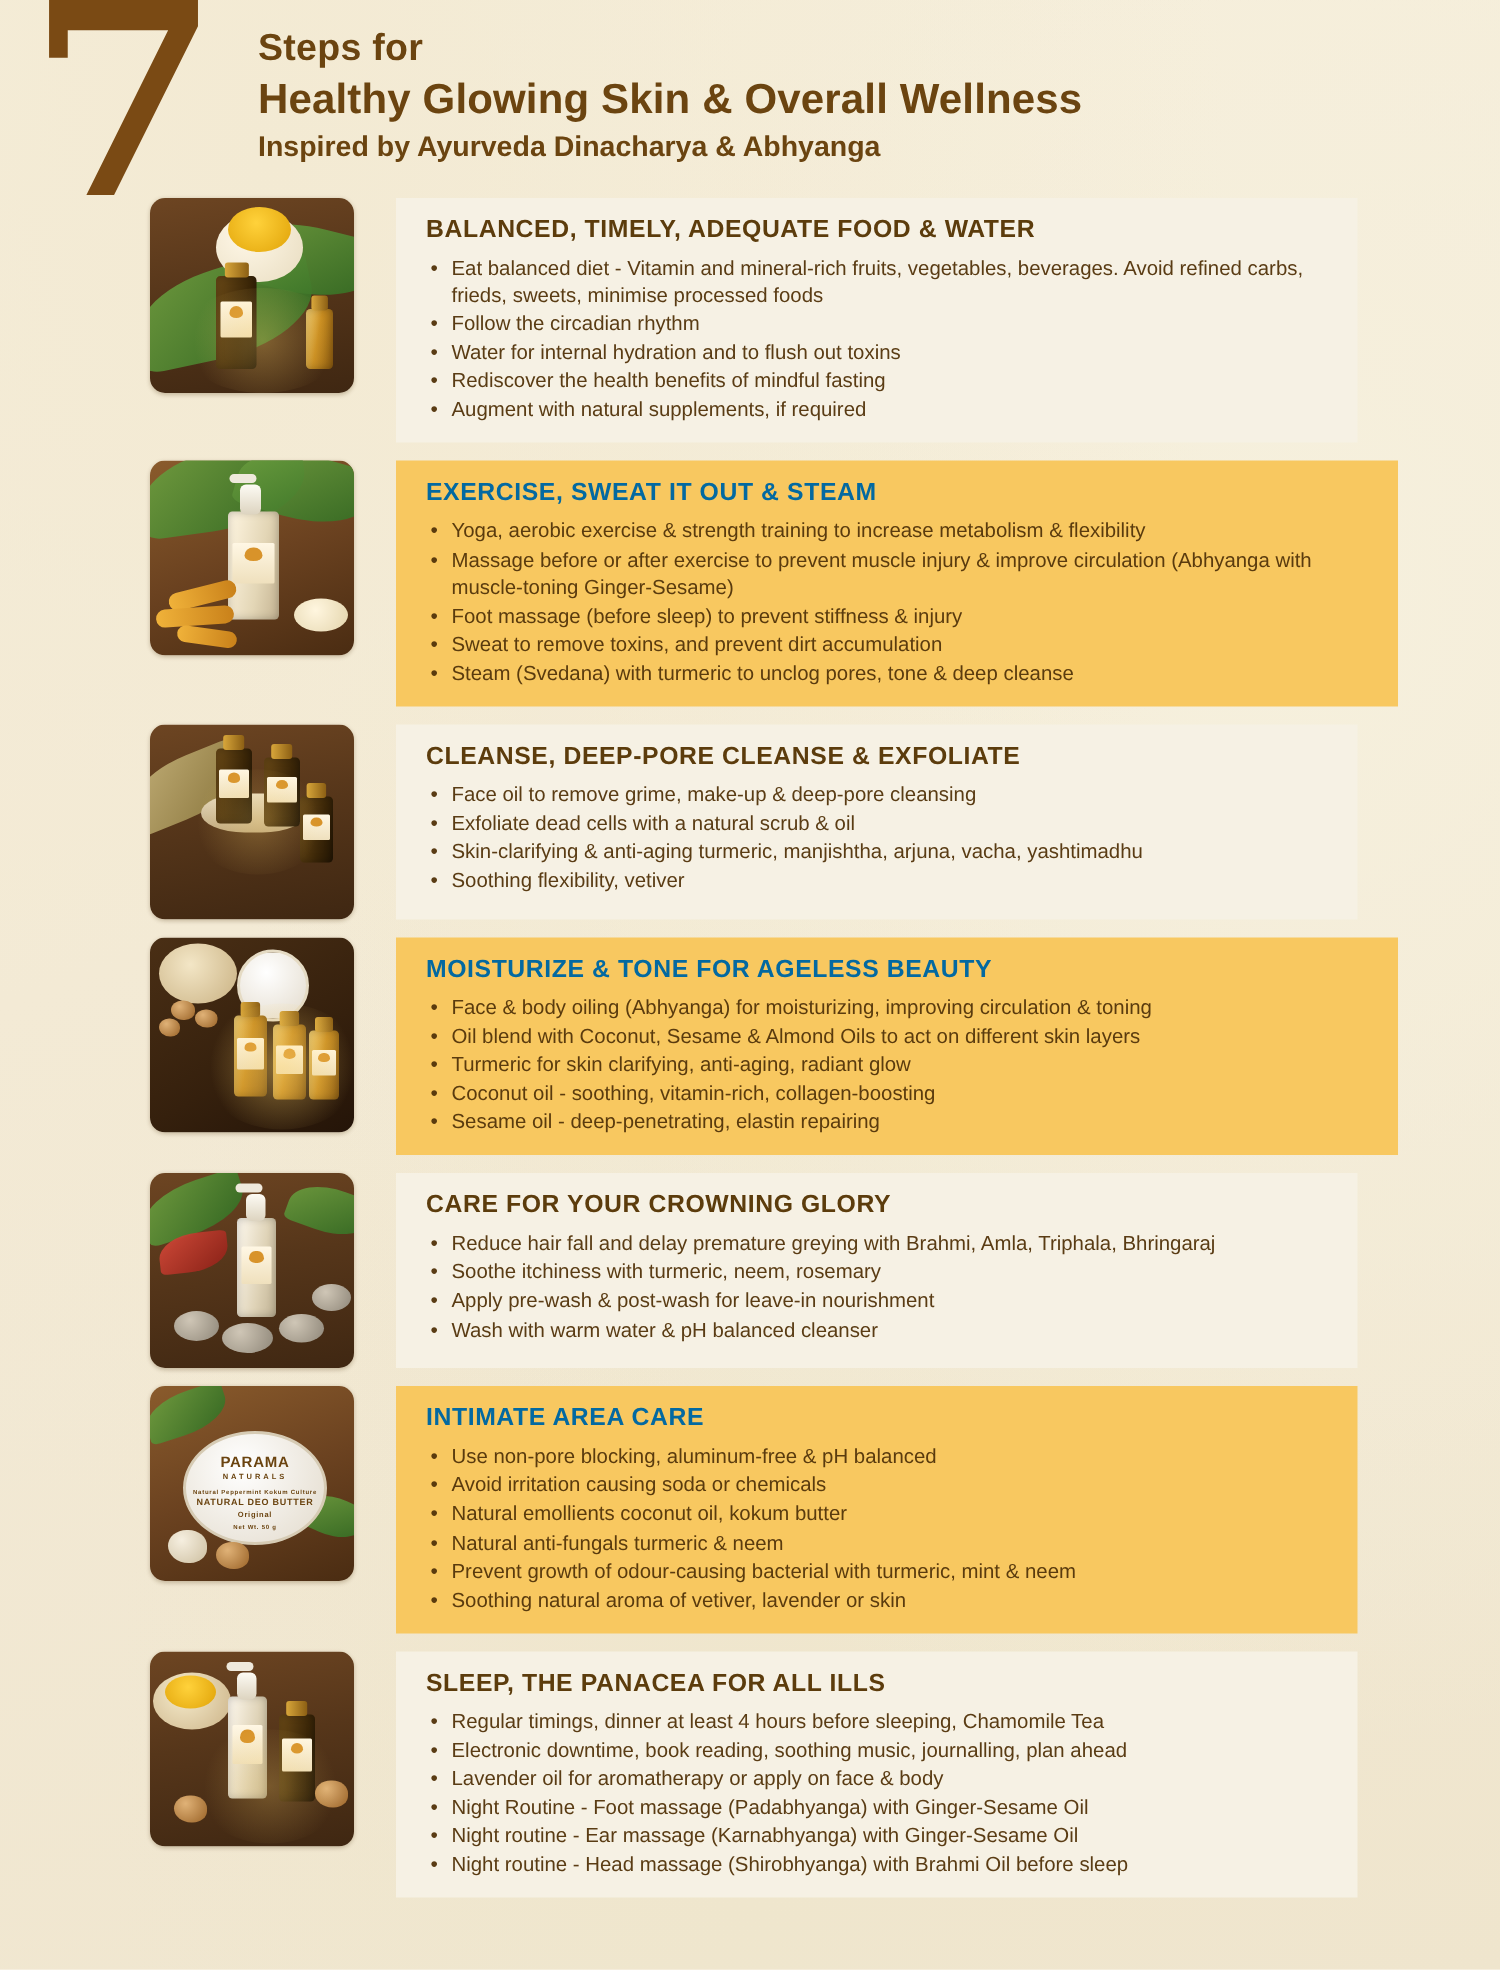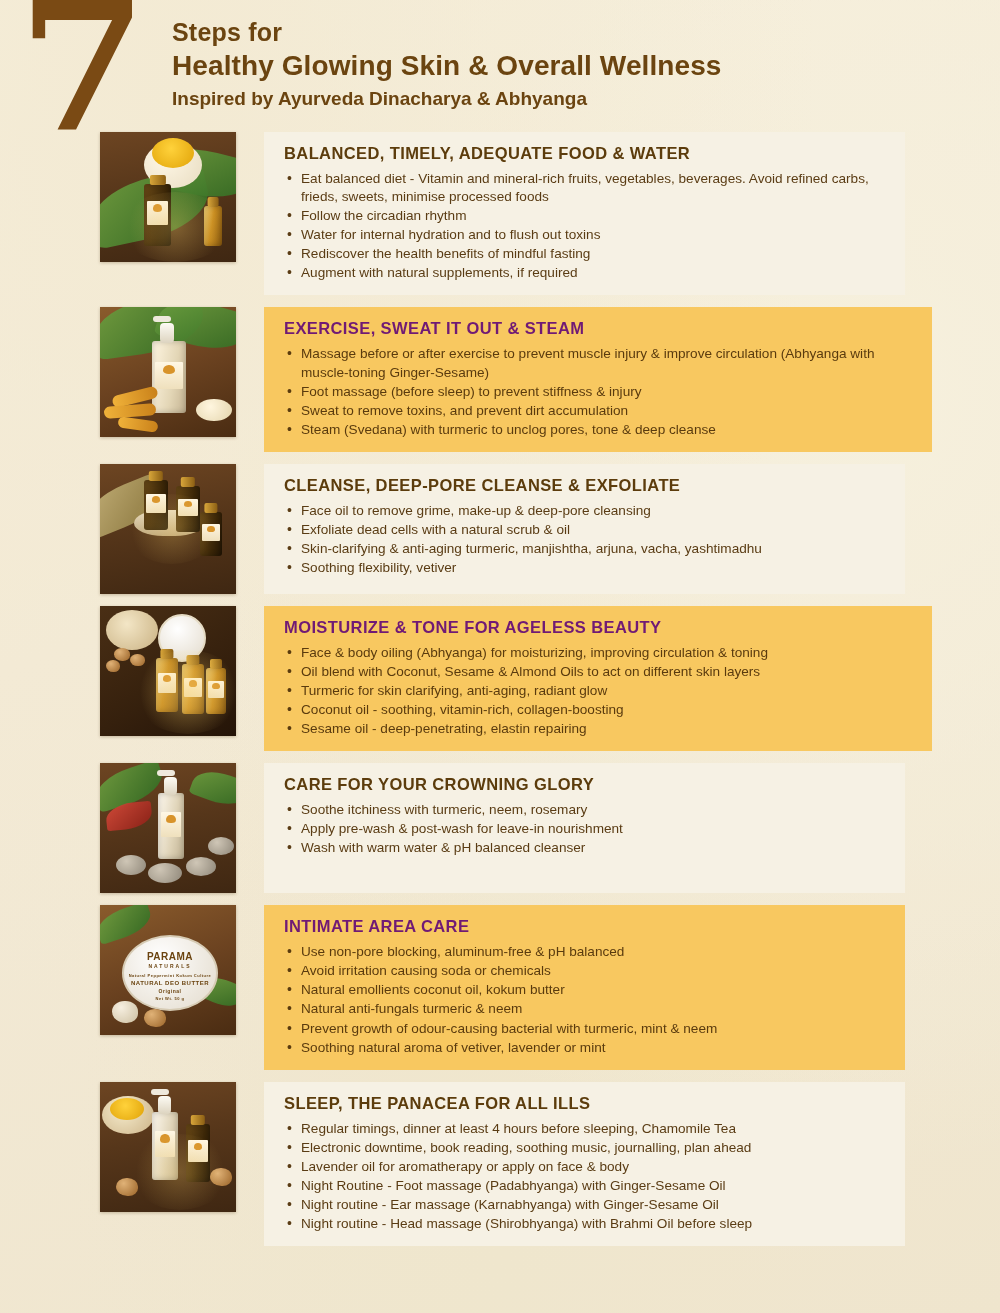--- a/index.html
+++ b/index.html
@@ -79,42 +79,42 @@
   .step {
     display: flex;
     align-items: stretch;
     margin-bottom: 12px;
     padding-left: 100px;
   }
   .thumb {
     width: 136px;
     min-width: 136px;
     height: 130px;
-    border-radius: 0;
+    border-radius: 10px;
     position: relative;
     overflow: hidden;
     box-shadow: 0 1px 3px rgba(80,50,10,.28);
   }
   .panel {
     flex: 1;
     margin-left: 28px;
     padding: 12px 18px 12px 20px;
     min-height: 130px;
     box-sizing: border-box;
   }
   .panel.light { background: #f6f1e4; }
   .panel.gold  { background: #f8c860; }
   .panel-title {
     font-size: 16.5px;
     font-weight: bold;
     color: #5c3c0c;
     letter-spacing: .4px;
     margin-bottom: 7px;
   }
-  .panel.gold .panel-title { color: #701a75; }
+  .panel.gold .panel-title { color: #0369a1; }
   ul.bullets {
     margin: 0;
     padding: 0;
     list-style: none;
   }
   ul.bullets li {
     font-size: 13.6px;
     line-height: 1.33;
     color: #5a3c14;
     padding-left: 17px;
@@ -307,20 +307,21 @@
             <span class="nozzle"></span>
           </div>
         <div class="turmeric-stick" style="left:12px;top:84px;width:46px;height:12px;transform:rotate(-14deg);"></div>
         <div class="turmeric-stick" style="left:4px;top:98px;width:52px;height:12px;transform:rotate(-4deg);"></div>
         <div class="turmeric-stick" style="left:18px;top:112px;width:40px;height:11px;transform:rotate(8deg);"></div>
         <div class="powder" style="left:96px;top:92px;width:36px;height:22px;background:radial-gradient(circle at 40% 35%,#fff6df,#e3d4ab);"></div>
       </div>
       <div class="panel gold w-930">
         <div class="panel-title">EXERCISE, SWEAT IT OUT &amp; STEAM</div>
         <ul class="bullets">
+          <li>Yoga, aerobic exercise &amp; strength training to increase metabolism &amp; flexibility</li>
           <li>Massage before or after exercise to prevent muscle injury &amp; improve circulation (Abhyanga with muscle-toning Ginger-Sesame)</li>
           <li>Foot massage (before sleep) to prevent stiffness &amp; injury</li>
           <li>Sweat to remove toxins, and prevent dirt accumulation</li>
           <li>Steam (Svedana) with turmeric to unclog pores, tone &amp; deep cleanse</li>
         </ul>
       </div>
     </div>
 
     <div class="step">
       <div class="thumb">
@@ -399,20 +400,21 @@
             <span class="nozzle"></span>
           </div>
         <div class="stone" style="left:16px;top:92px;width:30px;height:20px;"></div>
         <div class="stone" style="left:48px;top:100px;width:34px;height:20px;"></div>
         <div class="stone" style="left:86px;top:94px;width:30px;height:19px;"></div>
         <div class="stone" style="left:108px;top:74px;width:26px;height:18px;"></div>
       </div>
       <div class="panel light w-900">
         <div class="panel-title">CARE FOR YOUR CROWNING GLORY</div>
         <ul class="bullets">
+          <li>Reduce hair fall and delay premature greying with Brahmi, Amla, Triphala, Bhringaraj</li>
           <li>Soothe itchiness with turmeric, neem, rosemary</li>
           <li>Apply pre-wash &amp; post-wash for leave-in nourishment</li>
           <li>Wash with warm water &amp; pH balanced cleanser</li>
         </ul>
       </div>
     </div>
 
     <div class="step">
       <div class="thumb">
         <div class="ph ph-wood2"></div>
@@ -430,21 +432,21 @@
         <div class="nut" style="left:44px;top:104px;width:22px;height:18px;"></div>
       </div>
       <div class="panel gold w-900">
         <div class="panel-title">INTIMATE AREA CARE</div>
         <ul class="bullets">
           <li>Use non-pore blocking, aluminum-free &amp; pH balanced</li>
           <li>Avoid irritation causing soda or chemicals</li>
           <li>Natural emollients coconut oil, kokum butter</li>
           <li>Natural anti-fungals turmeric &amp; neem</li>
           <li>Prevent growth of odour-causing bacterial with turmeric, mint &amp; neem</li>
-          <li>Soothing natural aroma of vetiver, lavender or mint</li>
+          <li>Soothing natural aroma of vetiver, lavender or skin</li>
         </ul>
       </div>
     </div>
 
     <div class="step">
       <div class="thumb">
         <div class="ph ph-wood"></div>
         <div class="bowl" style="left:2px;top:14px;width:52px;height:38px;background:radial-gradient(circle at 40% 35%,#f6eccd,#cbb286);"></div>
         <div class="powder" style="left:10px;top:16px;width:34px;height:22px;"></div>
         <div class="bottle" style="left:52px;top:30px;width:26px;height:68px;background:linear-gradient(100deg,#fffaf0,#ded2b6 60%,#bfb193);">

